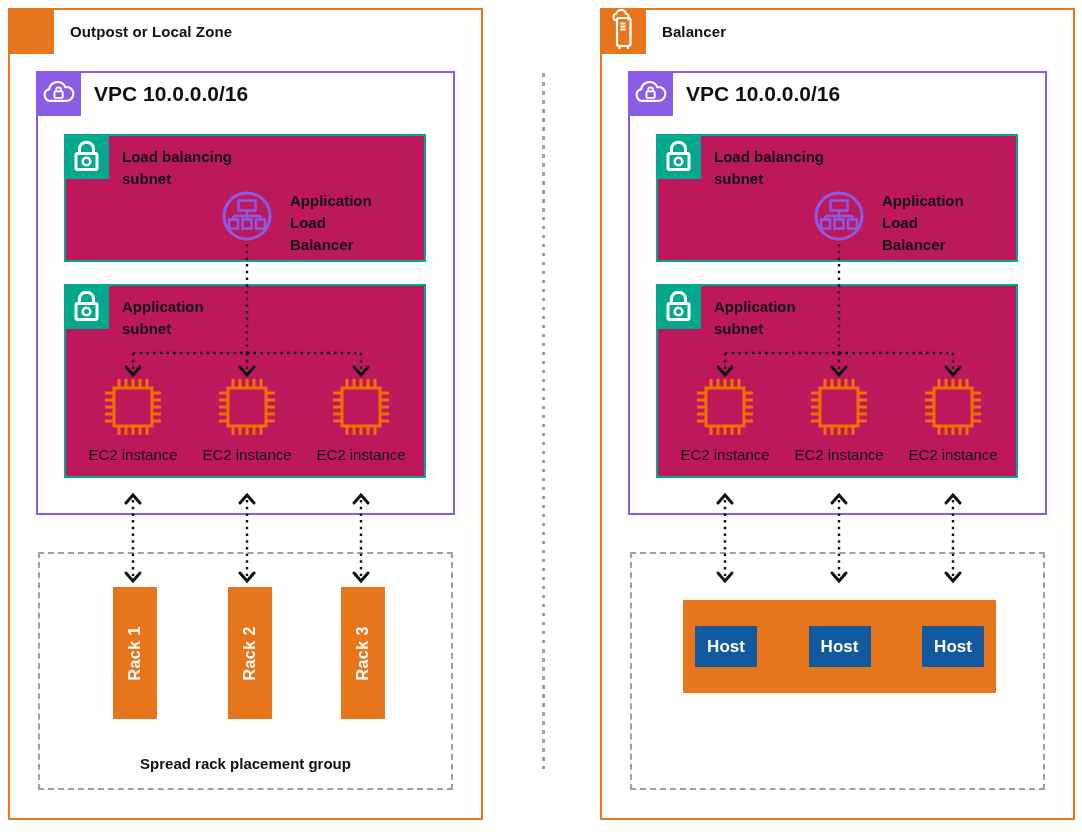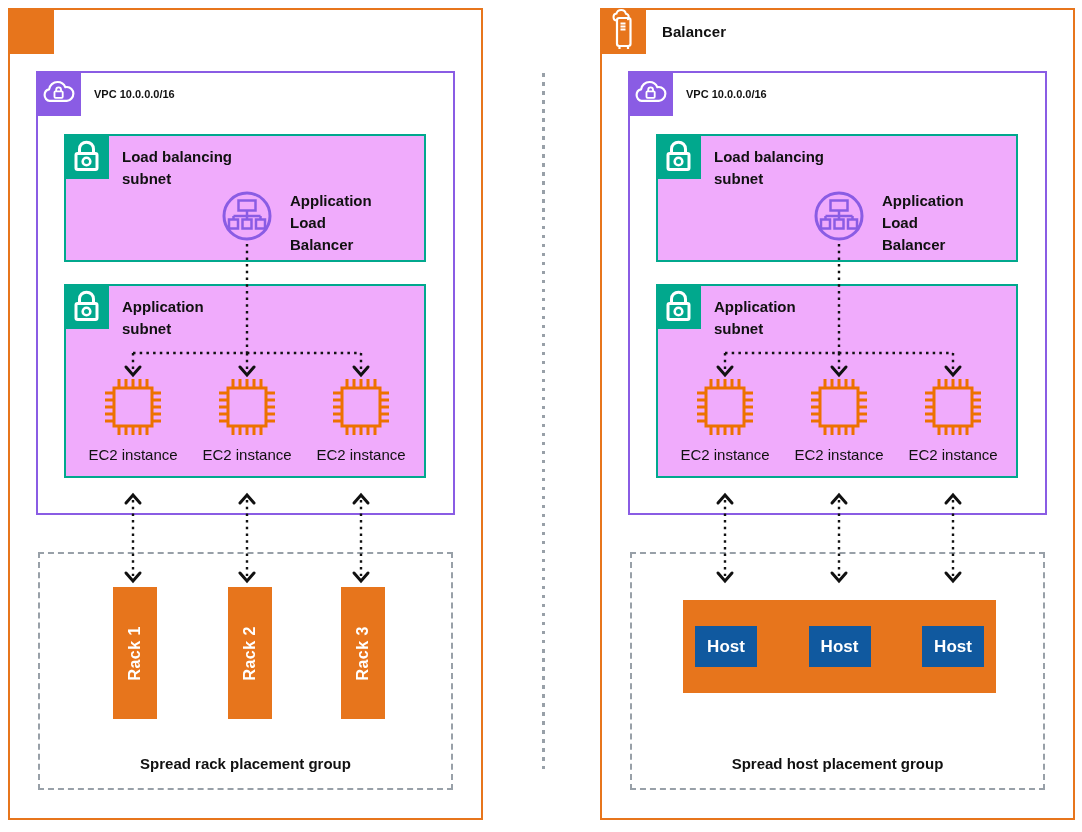--- a/index.html
+++ b/index.html
@@ -18,23 +18,23 @@
   #panel-left{left:8px;}
   #panel-right{left:600px;}
 
   .corner-badge{position:absolute;top:-2px;left:-2px;width:46px;height:46px;background:var(--orange);color:#fff;display:flex;align-items:center;justify-content:center;}
   .panel-title{position:absolute;left:60px;top:-2px;height:46px;display:flex;align-items:center;font-size:15px;font-weight:bold;letter-spacing:.1px;}
 
   .vpc{position:absolute;left:26px;top:61px;width:419px;height:444px;border:2px solid var(--purple);}
   .badge{position:absolute;top:-2px;left:-2px;width:45px;height:45px;display:flex;align-items:center;justify-content:center;color:#fff;}
   .badge.purple{background:var(--purple);}
   .badge.teal{background:var(--teal);}
-  .box-label{position:absolute;left:56px;top:-2px;height:45px;display:flex;align-items:center;font-size:11px;font-weight:bold;}
-
-  .subnet{position:absolute;left:26px;width:362px;border:2px solid var(--teal);background:#f0abfc;}
+  .box-label{position:absolute;left:56px;top:-2px;height:45px;display:flex;align-items:center;font-size:21px;font-weight:bold;}
+
+  .subnet{position:absolute;left:26px;width:362px;border:2px solid var(--teal);background:#be185d;}
   .subnet.lb{top:61px;height:128px;}
   .subnet.app{top:211px;height:194px;}
   .subnet-label{position:absolute;left:56px;top:10px;font-size:15px;font-weight:bold;line-height:22px;white-space:pre-line;}
 
   .alb-svg{position:absolute;left:155px;top:54px;width:52px;height:52px;color:var(--purple);}
   .alb-label{position:absolute;left:224px;top:54px;font-size:15px;font-weight:bold;line-height:22px;white-space:pre-line;}
 
   .ec2{position:absolute;top:90px;width:120px;text-align:center;}
   .ec2 .chip{width:62px;height:62px;color:#ED7100;display:inline-block;}
   .ec2-label{margin-top:4px;font-size:15px;font-weight:normal;white-space:nowrap;}
@@ -93,20 +93,21 @@
                M3 17 H12 M3 24 H12 M3 31 H12 M3 38 H12 M3 45 H12
                M50 17 H59 M50 24 H59 M50 31 H59 M50 38 H59 M50 45 H59" stroke="currentColor" stroke-width="3"></path>
     </symbol>
   </defs>
 </svg>
 
 <div class="canvas">
 
   <section class="panel" id="panel-left">
     <div class="corner-badge"></div>
+    <div class="panel-title">Outpost or Local Zone</div>
 
     <div class="vpc">
       <div class="badge purple">
         <svg class="glyph" width="45" height="45">
             <use href="#sym-cloudlock"></use>
           </svg>
       </div>
       <div class="box-label">VPC 10.0.0.0/16</div>
 
       <div class="subnet lb">
@@ -238,21 +239,20 @@
         <div class="host">
           <span>Host</span>
         </div>
         <div class="host">
           <span>Host</span>
         </div>
         <div class="host">
           <span>Host</span>
         </div>
       </div>
-      <div class="pg-caption">Spread host placement group</div>
     </div>
   </section>
 
   <svg class="arrows" viewBox="0 0 1082 832">
 
     <path class="dl" d="M247 244 V353 M133 353 H361 M133 353 V370 M247 353 V370 M361 353 V370"></path>
     <path class="ah" d="M126 367 L133 375 L140 367"></path>
     <path class="ah" d="M240 367 L247 375 L254 367"></path>
     <path class="ah" d="M354 367 L361 375 L368 367"></path>
 

